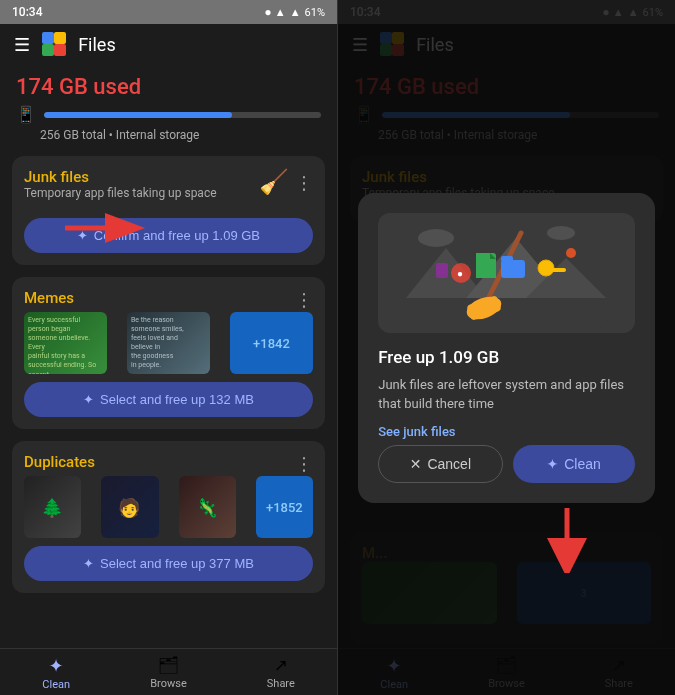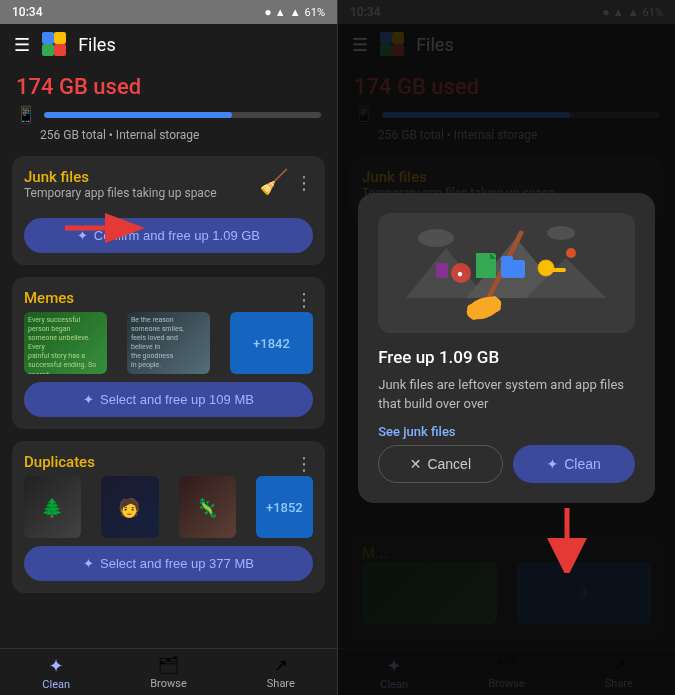--- a/index.html
+++ b/index.html
@@ -403,21 +403,21 @@
       </div>
       <div class="thumb thumb-quote">
         <div style="padding:4px;color:#b0bec5;font-size:7px;line-height:1.3;">Be the reason<br>someone smiles,<br>feels loved and<br>believe in<br>the goodness<br>in people.</div>
       </div>
       <div class="thumb thumb-blue">
         <span>+1842</span>
       </div>
     </div>
     <button class="btn-primary">
       <span>✦</span>
-      <span>Select and free up 109 MB</span>
+      <span>Select and free up 132 MB</span>
     </button>
   </div>
 
   <div class="card">
     <div class="card-header">
       <div class="card-title">Duplicates</div>
       <span class="three-dots">⋮</span>
     </div>
     <div class="thumbnails">
       <div class="thumb thumb-dark1">
@@ -527,21 +527,21 @@
           <circle cx="140" cy="50" r="8" fill="#fbbc04" stroke="#e6a800" stroke-width="1"></circle>
           <rect x="145" y="50" width="15" height="4" rx="2" fill="#fbbc04"></rect>
 
           <circle cx="165" cy="35" r="5" fill="#ff5722" opacity="0.8"></circle>
           <rect x="30" y="45" width="12" height="15" rx="2" fill="#9c27b0" opacity="0.7"></rect>
         </svg>
       </div>
 
       <div class="dialog-title">Free up 1.09 GB</div>
 
-      <div class="dialog-body">Junk files are leftover system and app files that build over over</div>
+      <div class="dialog-body">Junk files are leftover system and app files that build there time</div>
 
       <span class="dialog-link">See junk files</span>
 
       <div class="dialog-buttons">
         <button class="btn-cancel">
           <span>✕</span>
           <span>Cancel</span>
         </button>
         <button class="btn-clean">
           <span>✦</span>

